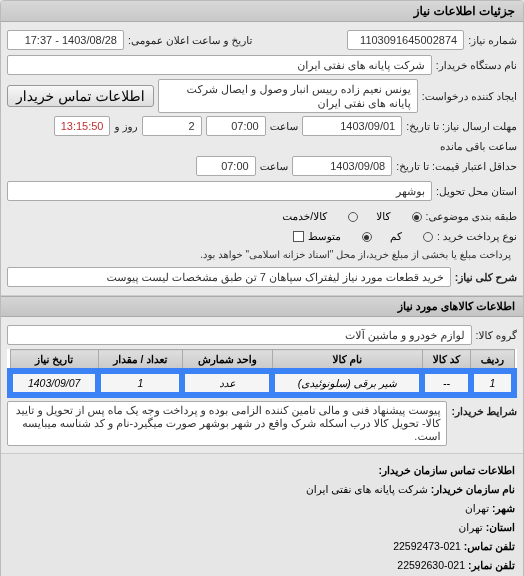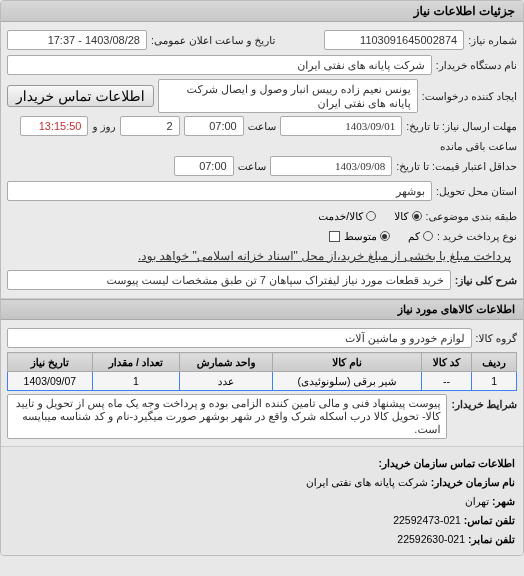--- a/index.html
+++ b/index.html
@@ -54,21 +54,21 @@
   }
   .field-flex { flex: 1; }
   .field-btn {
     background: linear-gradient(#f8f8f8,#ddd);
     border: 1px solid #999;
     border-radius: 3px;
     padding: 2px 8px;
     font-size: 14px;
   }
   .radio-row { display: flex; gap: 18px; align-items: center; }
-  .radio-opt { display: flex; align-items: center; gap: 3px; font-size: 10.5px; }
+  .radio-opt { display: flex; align-items: flex-end; gap: 21px; font-size: 10.5px; }
   .radio-dot {
     width: 10px; height: 10px; border: 1px solid #555; border-radius: 50%;
     display: inline-flex; align-items: center; justify-content: center;
   }
   .radio-dot.checked::after {
     content: ""; width: 5px; height: 5px; background: #333; border-radius: 50%;
   }
   .checkbox {
     width: 11px; height: 11px; border: 1px solid #555; background: #fff;
     display: inline-block;
@@ -87,43 +87,43 @@
     background: #fff;
     font-size: 10.5px;
   }
   table.items th {
     background: linear-gradient(#dedede,#cacaca);
     border: 1px solid #aaa;
     padding: 3px 4px;
     font-weight: bold;
   }
   table.items td {
-    border: 1px solid #3b82f6;
+    border: 6px solid #3b82f6;
     padding: 3px 4px;
     text-align: center;
     background: #f5f5f5;
+    font-style: italic;
   }
   .contact-block {
     background: #e6e6e6;
     padding: 6px 8px;
     font-size: 10.5px;
     line-height: 18px;
   }
   .contact-block .line { margin: 1px 0; }
   .contact-block b { font-weight: bold; }
   .note-small {
-    font-size: 12px;
+    font-size: 10px;
     color: #333;
     padding: 3px 6px;
-    text-decoration: underline;
   }
   .w60 { width: 60px; }
-  .w80 { width: 68px; }
-  .w110 { width: 122px; font-family: Liberation Serif, serif; }
-  .w140 { width: 140px; }
+  .w80 { width: 56px; }
+  .w110 { width: 100px; }
+  .w140 { width: 117px; }
 </style>
 </head>
 <body>
 
 <div class="page">
 
   <div class="header-bar">جزئیات اطلاعات نیاز</div>
 
   <div class="section">
     <div class="form-row">
@@ -245,20 +245,24 @@
     <div class="line"><b>اطلاعات تماس سازمان خریدار:</b></div>
     <div class="line">
       <b>نام سازمان خریدار:</b>
       <span>شرکت پایانه های نفتی ایران</span>
     </div>
     <div class="line">
       <b>شهر:</b>
       <span>تهران</span>
     </div>
     <div class="line">
+      <b>استان:</b>
+      <span>تهران</span>
+    </div>
+    <div class="line">
       <b>تلفن تماس:</b>
       <span>021-22592473</span>
     </div>
     <div class="line">
       <b>تلفن نمابر:</b>
       <span>021-22592630</span>
     </div>
     <div class="line">
       
       

